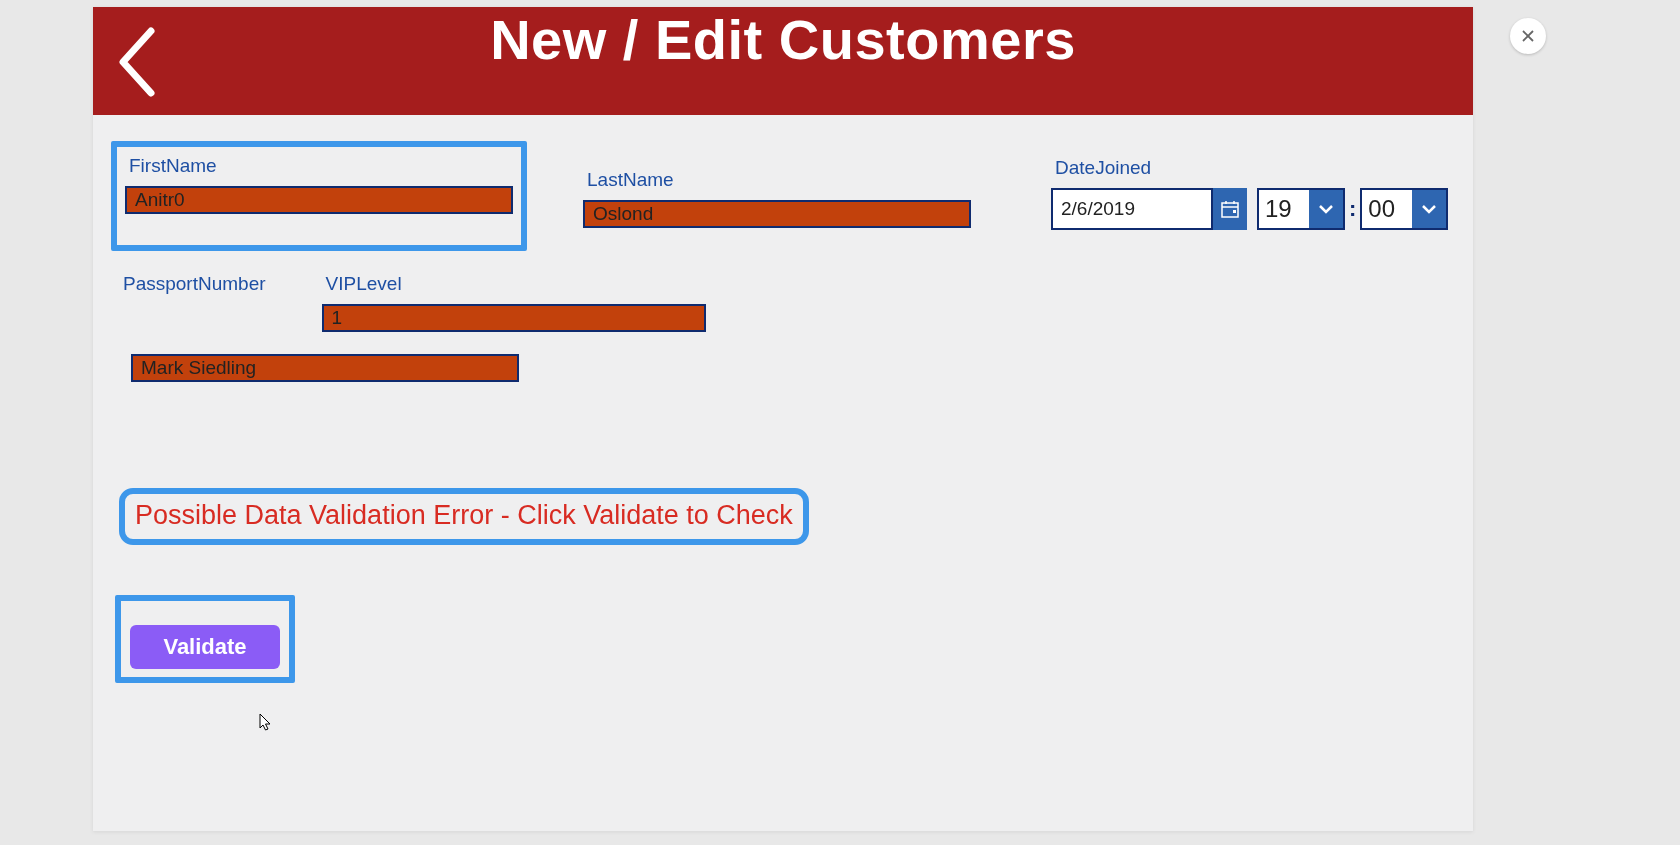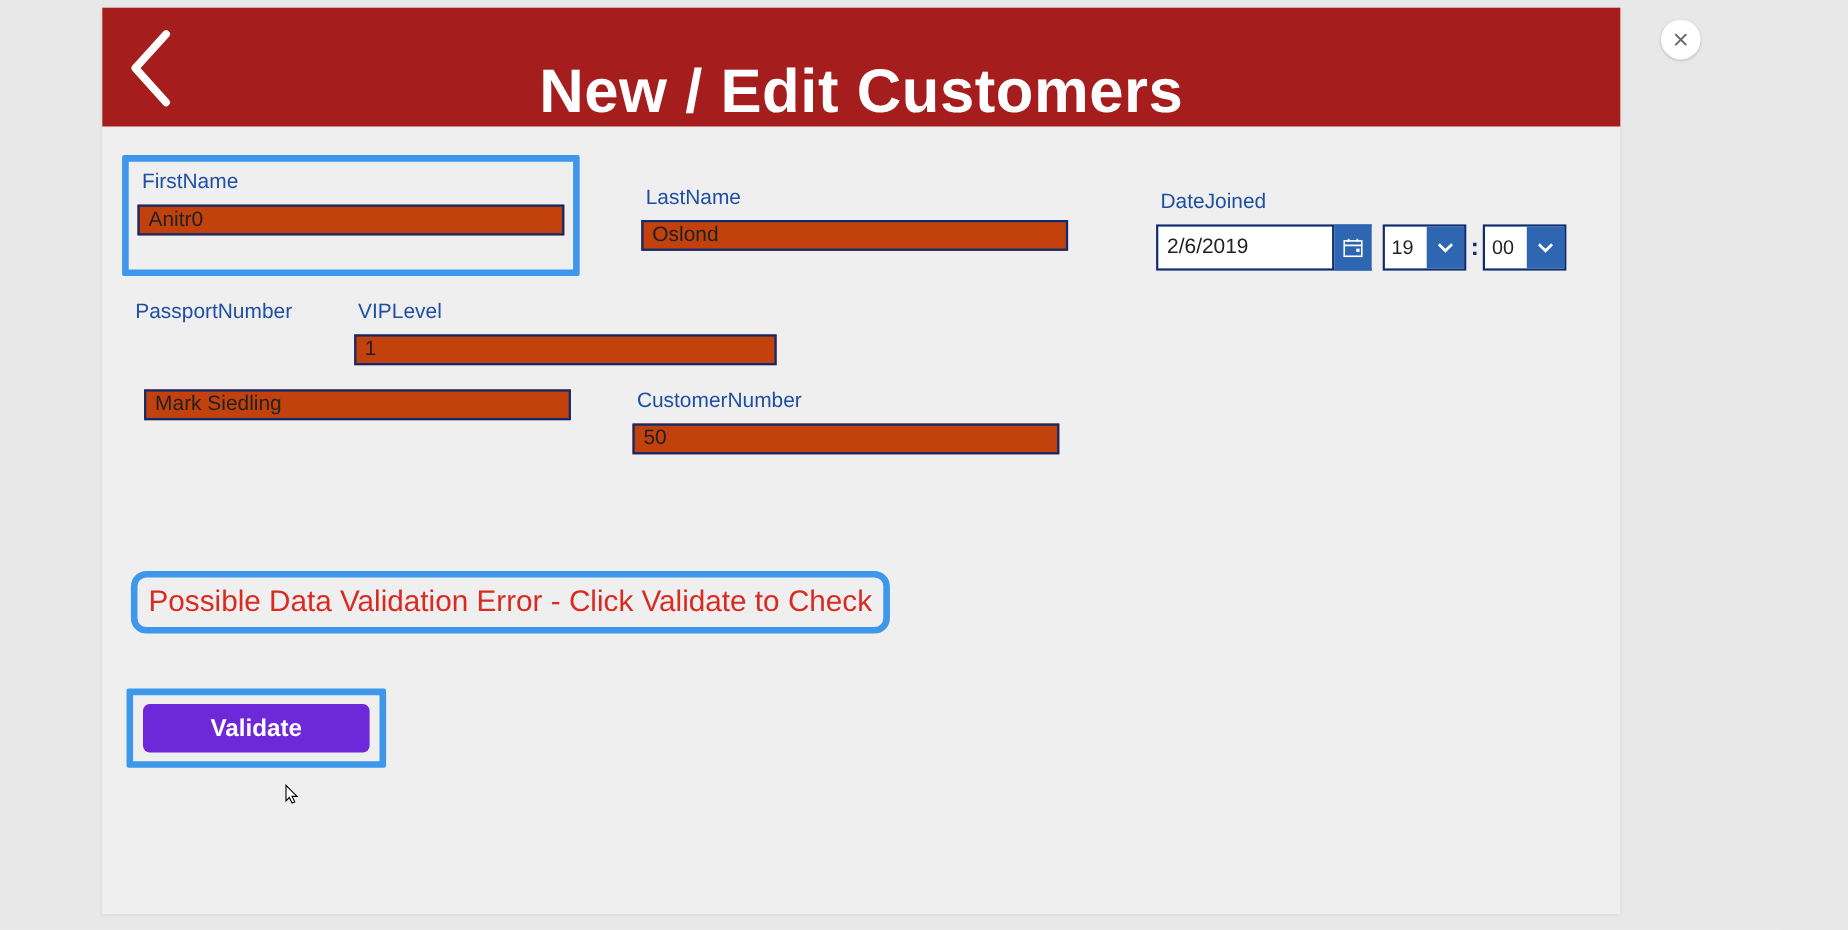--- a/index.html
+++ b/index.html
@@ -17,21 +17,21 @@
       top: 7px;
       width: 1380px;
       height: 824px;
       background: #efeff0;
       box-shadow: 0 1px 4px rgba(0,0,0,0.08);
     }
     .header {
       background: #a51d1d;
       height: 108px;
       display: flex;
-      align-items: flex-end;
+      align-items: flex-start;
       position: relative;
     }
     .back-chevron {
       position: absolute;
       left: 22px;
       top: 18px;
       cursor: pointer;
     }
     .header-title {
       flex: 1;
@@ -106,23 +106,23 @@
     .time-select {
       border: 2px solid #0f2b6f;
       background: #ffffff;
       height: 42px;
       display: flex;
       align-items: center;
       margin-left: 10px;
       cursor: pointer;
     }
     .time-value {
-      width: 38px;
+      width: 50px;
       padding: 0 6px;
-      font-size: 18px;
+      font-size: 24px;
       color: #222;
       text-align: left;
     }
     .time-arrow {
       width: 34px;
       height: 38px;
       background: #2e66b1;
       display: flex;
       align-items: center;
       justify-content: center;
@@ -149,30 +149,31 @@
       font-size: 27px;
     }
     .validate-btn-wrap {
       display: inline-block;
       border: 6px solid #3d97ea;
       padding: 8px 9px 8px 9px;
       border-radius: 2px;
       margin-left: -4px;
     }
     .validate-btn {
-      background: #6d28d9;
+      background: #8b5cf6;
       color: #ffffff;
       border: none;
       border-radius: 6px;
       height: 44px;
-      width: 206px;
+      width: 150px;
       font-size: 22px;
       font-weight: 600;
       cursor: pointer;
       position: relative;
+      margin-top: 16px;
     }
     .close-btn {
       position: absolute;
       right: 134px;
       top: 18px;
       width: 36px;
       height: 36px;
       border-radius: 50%;
       background: #ffffff;
       box-shadow: 0 1px 3px rgba(0,0,0,0.2);
@@ -211,21 +212,21 @@
       <div class="highlight-box">
         <div class="field-group">
           <label class="field-label">FirstName</label>
           <input class="text-input w-std" value="Anitr0" style="">
         </div>
       </div>
       <div class="field-group" style="margin-top:20px;">
         <label class="field-label">LastName</label>
         <input class="text-input w-std" value="Oslond" style="">
       </div>
-      <div class="field-group" style="margin-top:24px;padding-left:24px;">
+      <div class="field-group" style="margin-top:8px;padding-left:24px;">
         <label class="field-label">DateJoined</label>
         <div class="date-row">
           <input class="date-input" value="2/6/2019" style="">
           <div class="date-icon">
             <svg width="18" height="18" viewBox="0 0 18 18">
               <rect x="1" y="3" width="16" height="14" fill="none" stroke="#ffffff" stroke-width="1.5"></rect>
               <line x1="1" y1="7" x2="17" y2="7" stroke="#ffffff" stroke-width="1.5"></line>
               <rect x="12" y="10" width="3" height="3" fill="#ffffff"></rect>
               <line x1="5" y1="1" x2="5" y2="4" stroke="#ffffff" stroke-width="1.5"></line>
               <line x1="13" y1="1" x2="13" y2="4" stroke="#ffffff" stroke-width="1.5"></line>
@@ -261,24 +262,20 @@
         <label class="field-label">VIPLevel</label>
         <input class="text-input w-vip" value="1" style="">
       </div>
     </div>
 
     
     <div class="field-row">
       <div class="field-group" style="margin-left:12px;">
         <input class="text-input w-std" value="Mark Siedling" style="">
       </div>
-      <div class="field-group">
-        <label class="field-label">CustomerNumber</label>
-        <input class="text-input w-std" value="50" style="">
-      </div>
     </div>
 
     
     <div class="validation-message-wrap">
       <div class="validation-message">
         <span class="validation-message-text">Possible Data Validation Error - Click Validate to Check</span>
       </div>
     </div>
 
     

